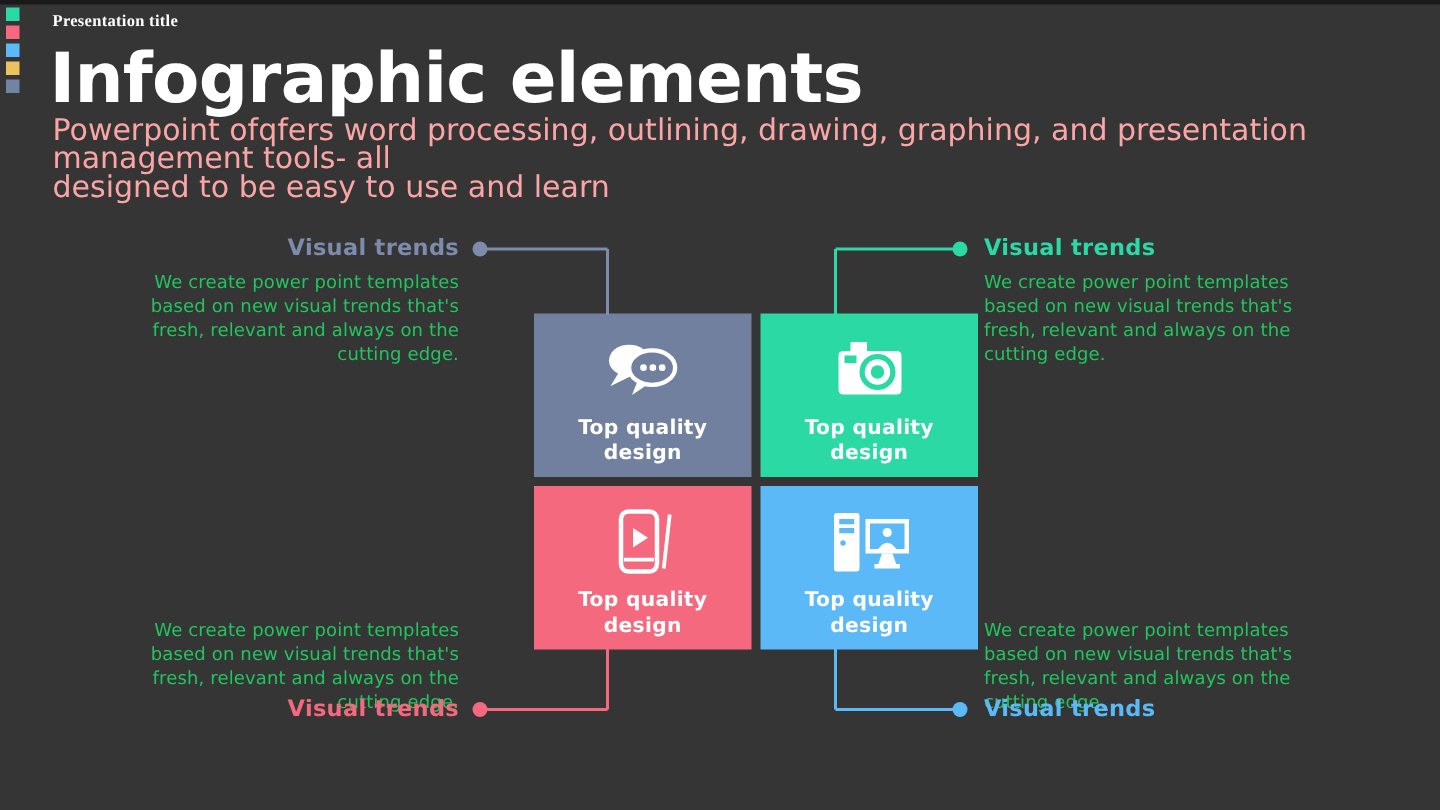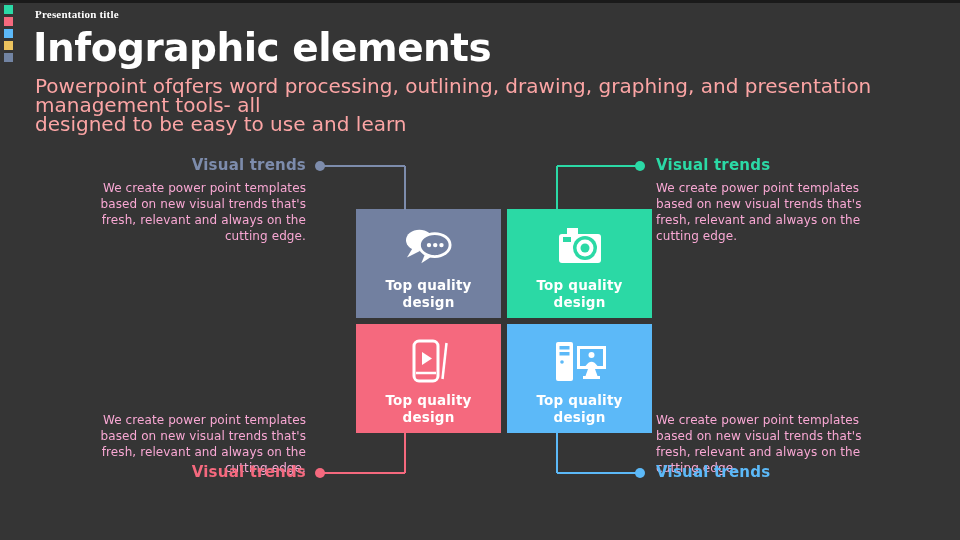--- a/index.html
+++ b/index.html
@@ -16,21 +16,21 @@
 
   
   .top-edge { left: 0; top: 0; width: 960px; height: 3px; background: #1a1a1a; }
 
   
   .accent-strip { left: 4px; top: 5px; display: flex; flex-direction: column; gap: 3px; }
   .accent-strip .sq { width: 9px; height: 9px; }
 
   
   .kicker { left: 35px; top: 8px; font-size: 11px; font-weight: bold; color: #ffffff; letter-spacing: 0.2px; font-family: Liberation Serif, serif; }
-  .title  { left: 33px; top: 25px; font-size: 39px; font-weight: bold; color: #ffffff; letter-spacing: -0.5px; }
+  .title  { left: 33px; top: 25px; font-size: 46px; font-weight: bold; color: #ffffff; letter-spacing: -0.5px; }
   .subtitle { left: 35px; top: 77px; font-size: 20px; line-height: 19px; color: #fca5a5; }
 
   
   .grid {
     left: 332px; top: 209px;
     display: grid;
     grid-template-columns: 145px 145px;
     grid-template-rows: 109px 109px;
     gap: 6px 6px;
     margin-left: 24px;
@@ -46,21 +46,21 @@
     color: #ffffff; letter-spacing: 0.2px;
   }
 
   
   .dot   { width: 10px; height: 10px; border-radius: 50%; }
   .hline { height: 1.5px; }
   .vline { width: 1.5px; }
 
   
   .callout-heading { font-size: 15px; font-weight: bold; line-height: 18px; letter-spacing: 0.2px; }
-  .callout-body { font-size: 12px; line-height: 16px; color: #f9a8d4; letter-spacing: 0.1px; }
+  .callout-body { font-size: 12px; line-height: 16px; color: #22c55e; letter-spacing: 0.1px; }
   .w-right { width: 220px; text-align: right; }
   .w-left  { width: 222px; text-align: left; }
 </style>
 </head>
 <body>
 
 <div class="abs top-edge"></div>
 
 <div class="abs accent-strip">
   <div class="sq" style="background-color: rgb(43, 217, 166); --card: #2BD9A6;"></div>

